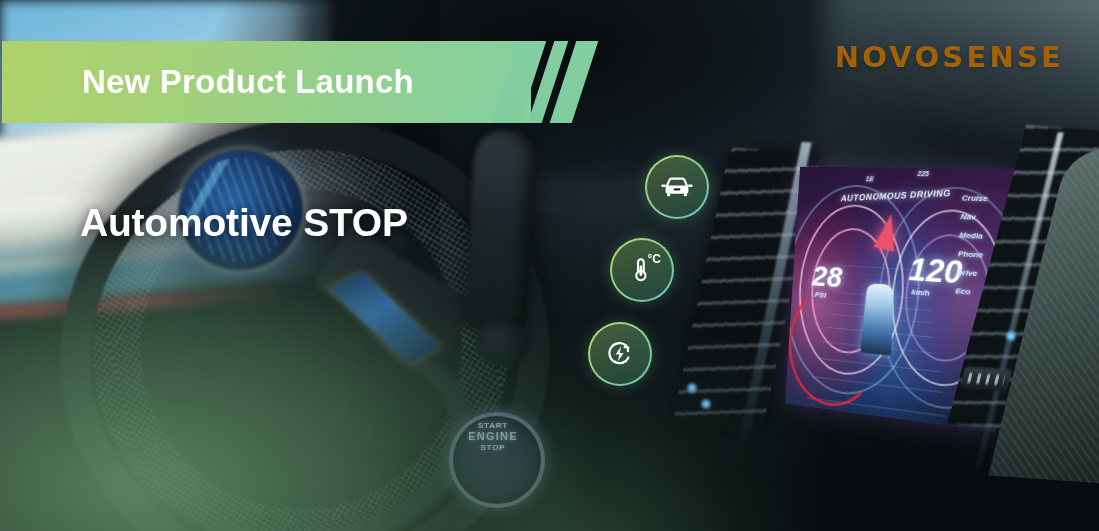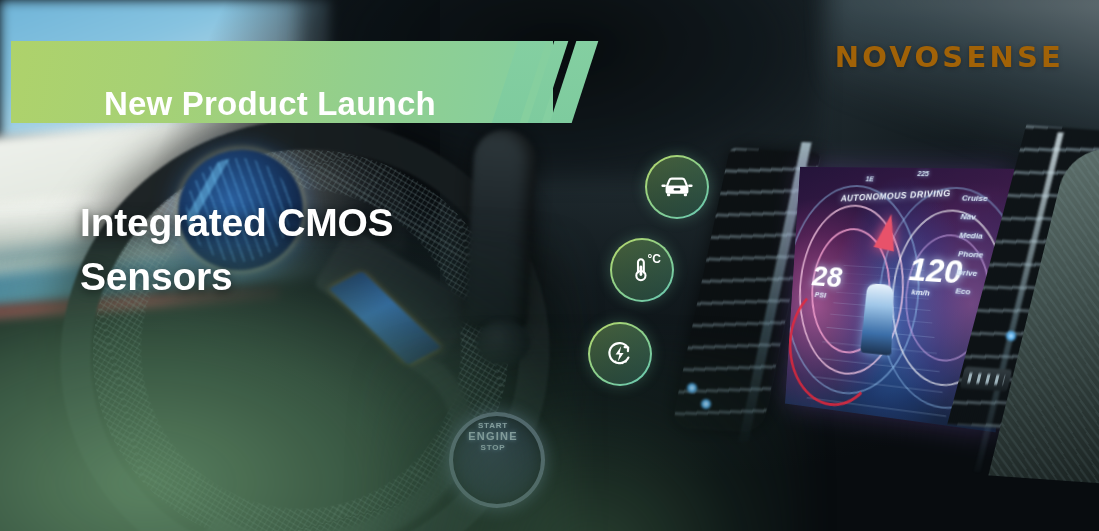--- a/index.html
+++ b/index.html
@@ -324,23 +324,23 @@
     background:repeating-linear-gradient(90deg,rgba(200,225,235,.75) 0 3px,rgba(0,0,0,0) 3px 9px);
   }
   .blue-spark{
     position:absolute;width:12px;height:12px;border-radius:50%;
     background:radial-gradient(circle,#cfeaff 0%,#4fa9e8 40%,rgba(40,120,200,0) 72%);
     filter:blur(.8px);
   }
 
   
   .banner{
-    position:absolute;left:11px;top:41px;width:529px;height:82px;
+    position:absolute;left:2px;top:41px;width:529px;height:82px;
     background:linear-gradient(100deg,#aed26b 0%,#a6d175 28%,#93cf8c 62%,#84cfa1 100%);
-    display:flex;align-items:flex-end;padding-left:13px;
+    display:flex;align-items:center;
   }
   .banner-text{
     margin-left:80px;
     color:#ffffff;
     font-size:33px;font-weight:bold;letter-spacing:.2px;
     white-space:nowrap;
   }
   .slashes{position:absolute;left:505px;top:41px;width:96px;height:82px;}
   .slash{
     position:absolute;top:0;height:82px;
@@ -476,22 +476,21 @@
   </div>
   <div class="slashes">
     <div class="slash s1"></div>
     <div class="slash s2"></div>
     <div class="slash s3"></div>
   </div>
 
   <div class="logo">NOVOSENSE</div>
 
   <div class="headline">
-    <div>Integrated CMOS</div>
-    <div>Sensors</div>
+    <div>Automotive STOP</div>
   </div>
 
   <div class="feat f1">
     <span>
       <svg width="34" height="24" viewBox="0 0 34 24" fill="none">
         <path d="M7 11 L9.4 5.2 C9.8 4.2 10.7 3.6 11.8 3.6 L22.2 3.6 C23.3 3.6 24.2 4.2 24.6 5.2 L27 11" stroke="#ffffff" stroke-width="2.1" stroke-linecap="round" stroke-linejoin="round"></path>
         <rect x="5.6" y="10.4" width="22.8" height="8.4" rx="2.6" fill="#ffffff"></rect>
         <rect x="13.6" y="13.2" width="6.8" height="2.3" rx="1.1" fill="#1c3029"></rect>
         <rect x="1.4" y="9.6" width="4.6" height="2.4" rx="1.2" fill="#ffffff"></rect>
         <rect x="28" y="9.6" width="4.6" height="2.4" rx="1.2" fill="#ffffff"></rect>

